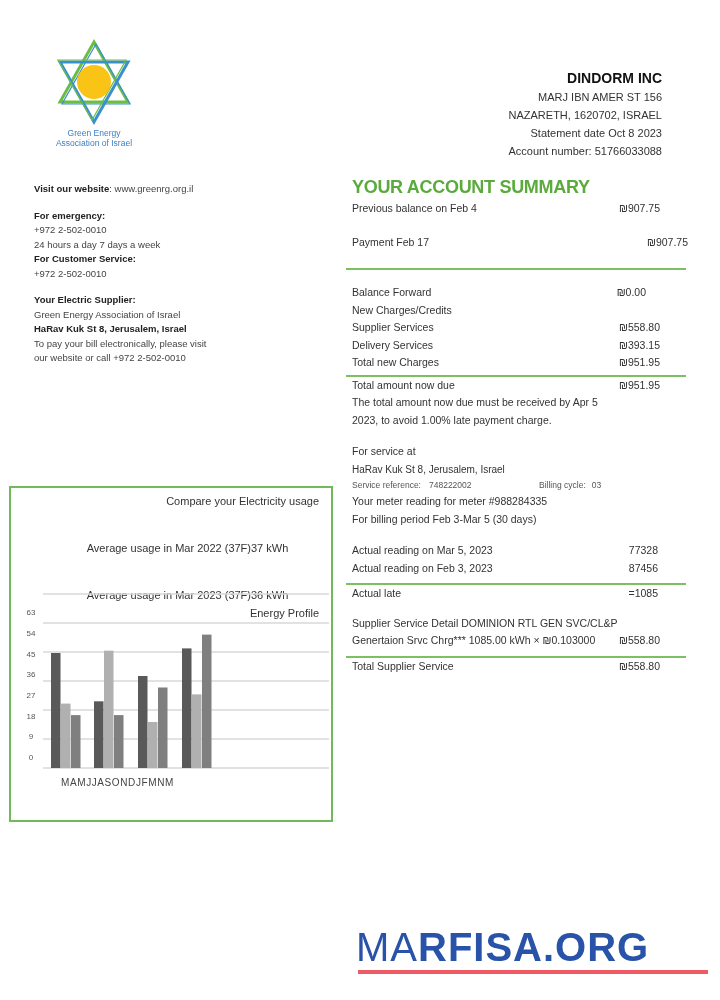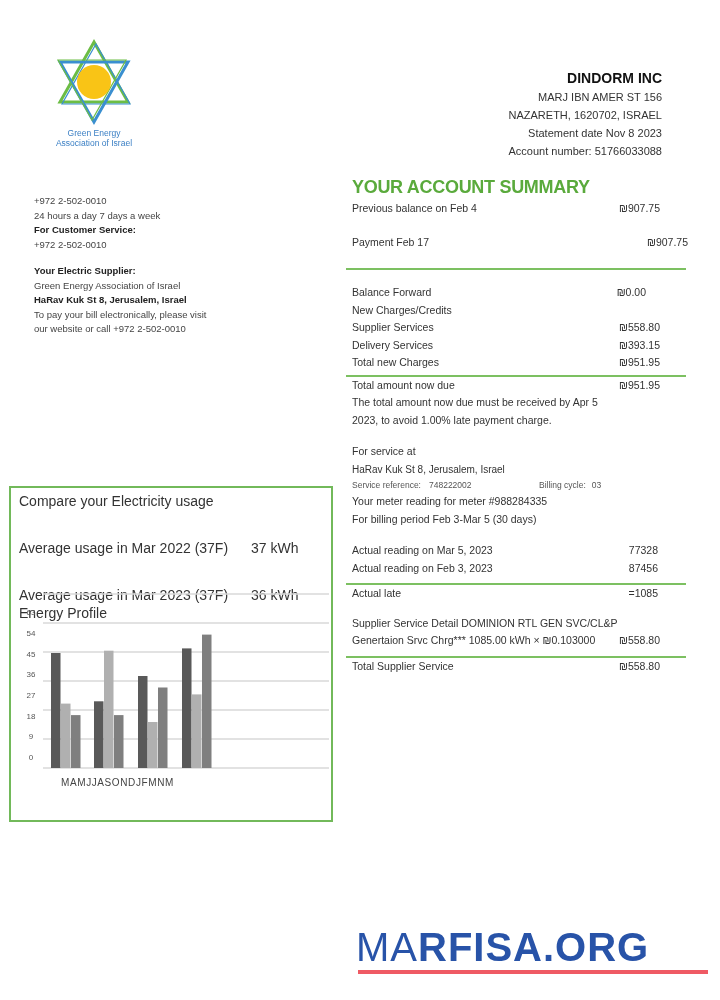--- a/index.html
+++ b/index.html
@@ -15,21 +15,21 @@
   .left-info .b { font-weight:bold; color:#222; }
   .left-info .gap { height:12px; }
   .summary { left:352px; top:174px; width:334px; font-size:10.5px; color:#333; }
   .summary h1 { margin:0; font-size:18px; font-weight:bold; color:#5aaa3c; letter-spacing:-0.3px; line-height:26px; }
   .row { display:flex; justify-content:space-between; line-height:17.5px; }
   .row .amt { text-align:right; padding-right:26px; }
   .hr { height:2px; background:#7cc061; margin-left:-6px; margin-right:0; }
   .plain { line-height:17.5px; }
   .small { font-size:8.5px; color:#555; line-height:15px; display:flex; }
   .usage-box { left:9px; top:486px; width:324px; height:336px; border:2px solid #72b95a; box-sizing:border-box; }
-  .usage-text { position:absolute; left:8px; top:4px; width:300px; font-size:14px; line-height:18px; color:#333; }
+  .usage-text { position:absolute; left:8px; top:4px; width:300px; font-size:11px; line-height:18px; color:#333;text-align:right; }
   .usage-text .r { display:flex;margin-top:29px; }
   .usage-text .r .l { width:232px; }
   .chart { position:absolute; left:0; top:0; }
   .marfisa { left:356px; top:922px; font-size:40px; color:#2853a8; letter-spacing:1px; line-height:50px; }
   .marfisa .bold { font-weight:bold; }
   .marfisa-line { left:358px; top:970px; width:350px; height:4px; background:#ef5a64; }
 </style>
 </head>
 <body>
 
@@ -44,26 +44,30 @@
   <div class="logo-text">
     <div>Green Energy</div>
     <div>Association of Israel</div>
   </div>
 </div>
 
 <div class="abs company">
   <div class="name">DINDORM INC</div>
   <div>MARJ IBN AMER ST 156</div>
   <div>NAZARETH, 1620702, ISRAEL</div>
-  <div>Statement date Nov 8 2023</div>
+  <div>Statement date Oct 8 2023</div>
   <div>Account number: 51766033088</div>
 </div>
 
 <div class="abs left-info">
+  <div>
+    <span class="b">Visit our website</span><span>: www.greenrg.org.il</span>
+  </div>
   <div class="gap"></div>
+  <div class="b">For emergency:</div>
   <div>+972 2-502-0010</div>
   <div>24 hours a day 7 days a week</div>
   <div class="b">For Customer Service:</div>
   <div>+972 2-502-0010</div>
   <div class="gap"></div>
   <div class="b">Your Electric Supplier:</div>
   <div>Green Energy  Association of Israel</div>
   <div class="b">HaRav Kuk St 8, Jerusalem, Israel</div>
   <div>To pay your bill electronically, please visit</div>
   <div>our website or call +972 2-502-0010</div>

